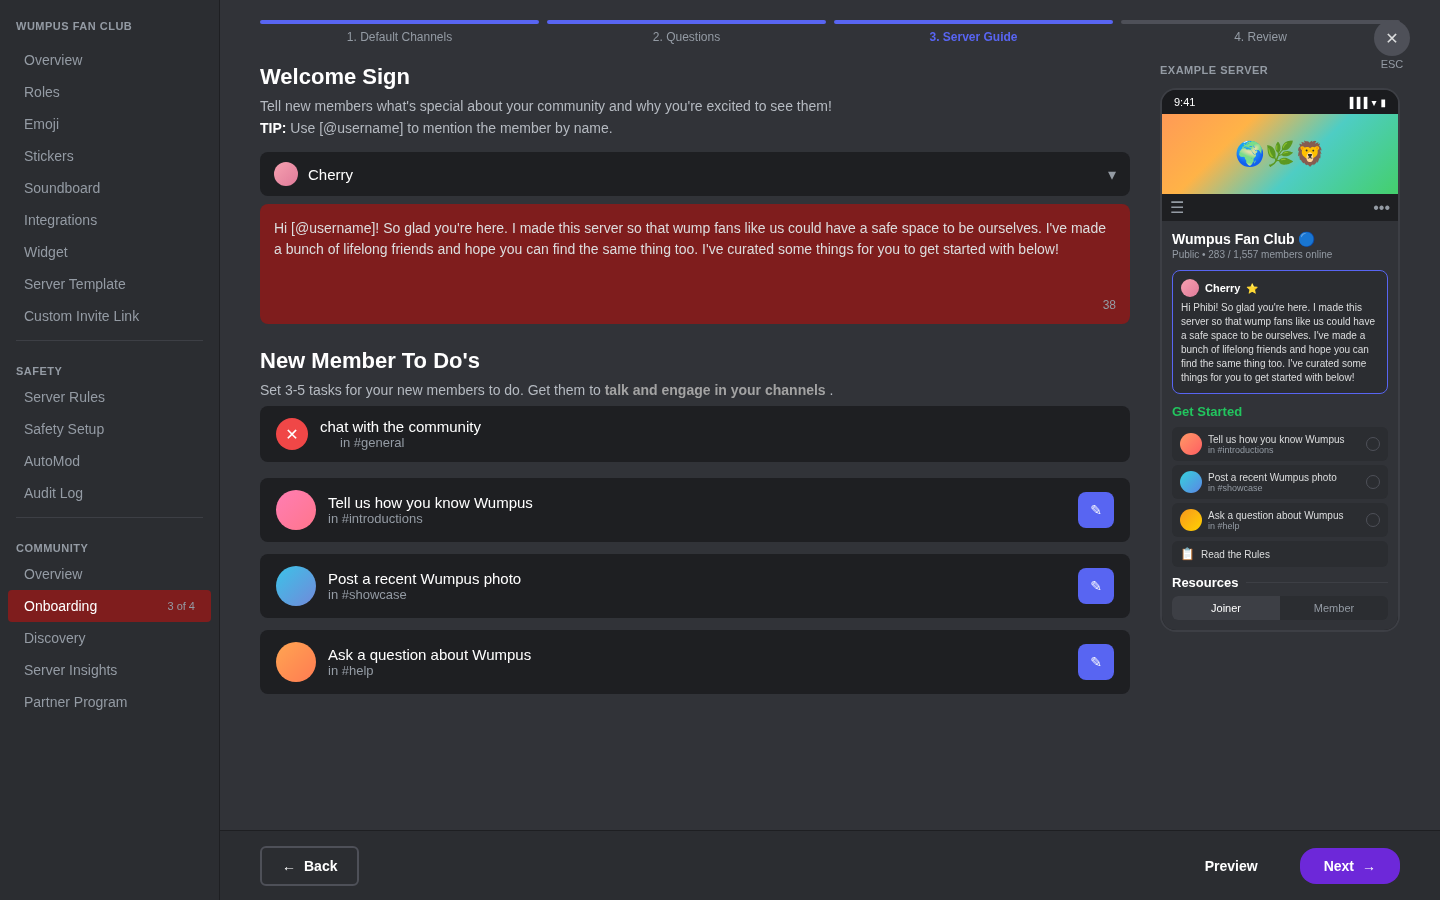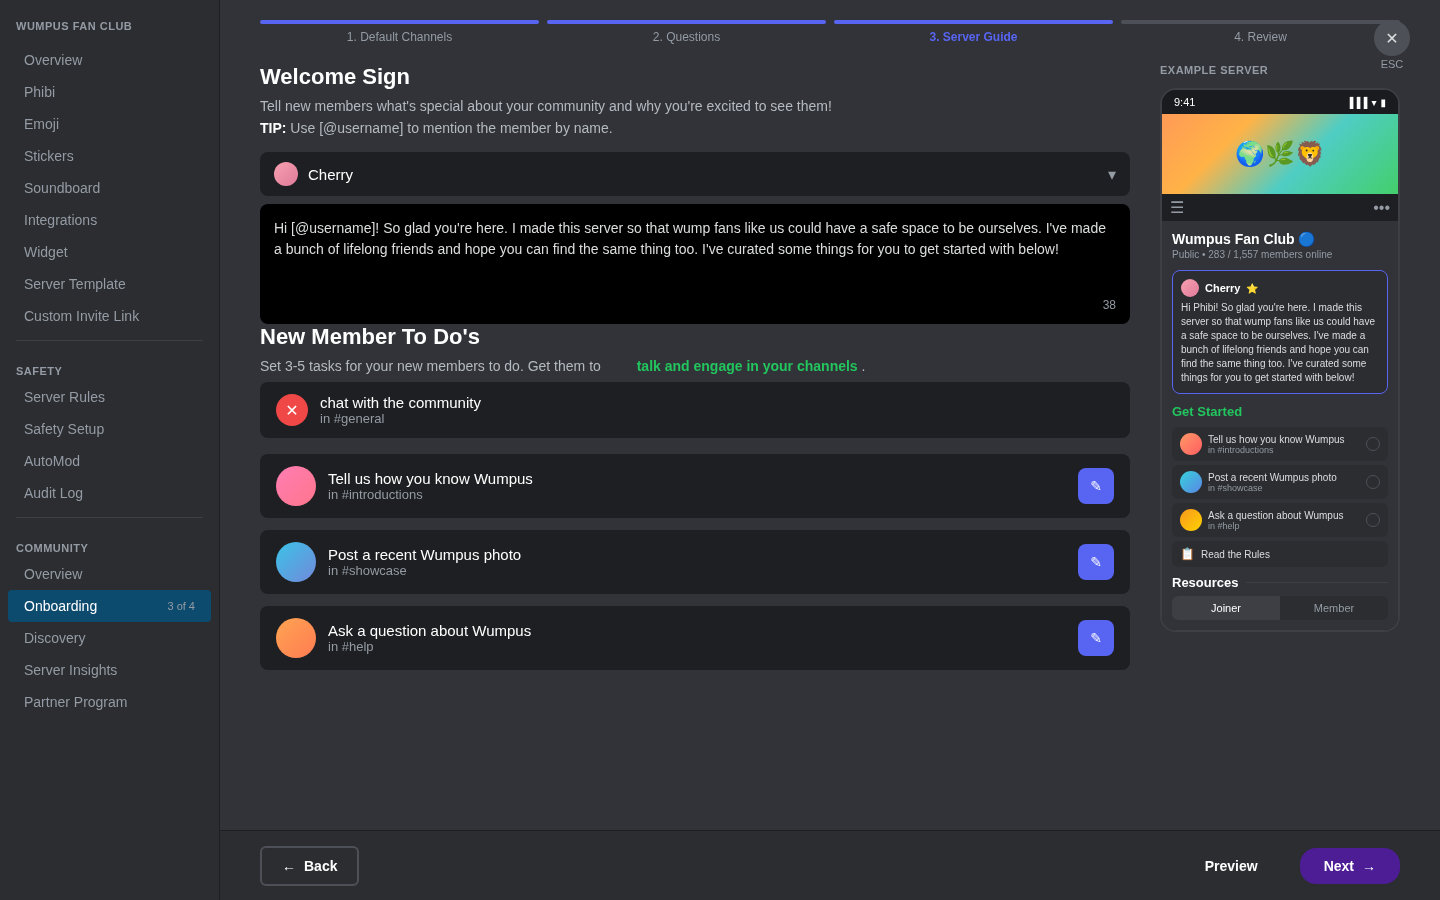--- a/index.html
+++ b/index.html
@@ -35,21 +35,21 @@
       display: flex;
       align-items: center;
       padding: 8px 16px;
       cursor: pointer;
       font-size: 14px;
       color: #949ba4;
       border-radius: 4px;
       margin: 0 8px;
     }
     .sidebar-item.active {
-      background: #0c4a6e;
+      background: #7f1d1d;
       color: #ffffff;
     }
     .sidebar-section-label {
       font-size: 11px;
       font-weight: 700;
       color: #949ba4;
       text-transform: uppercase;
       letter-spacing: 0.5px;
       padding: 16px 16px 4px;
     }
@@ -185,28 +185,29 @@
     }
     .dropdown-name {
       flex: 1;
       font-size: 15px;
       color: #ffffff;
     }
     .dropdown-chevron { color: #949ba4; font-size: 16px; }
 
     
     .message-box {
-      background: #000000;
+      background: #7f1d1d;
       border-radius: 8px;
       padding: 14px;
       font-size: 14px;
       color: #dcddde;
       line-height: 1.5;
       position: relative;
       min-height: 120px;
+      margin-bottom: 24px;
     }
     .message-count {
       position: absolute;
       bottom: 10px;
       right: 14px;
       font-size: 12px;
       color: #949ba4;
     }
 
     
@@ -214,21 +215,21 @@
       font-size: 22px;
       font-weight: 700;
       color: #ffffff;
       margin-bottom: 8px;
     }
     .todo-desc {
       font-size: 14px;
       color: #b5bac1;
       margin-bottom: 8px;
     }
-    .todo-desc strong { color: #22c55e; margin-left: 32px; }
+    .todo-desc strong { color: #a3a3a3; }
     .dont-label {
       font-size: 11px;
       font-weight: 700;
       color: #949ba4;
       text-transform: uppercase;
       letter-spacing: 0.5px;
       margin-bottom: 8px;
     }
 
     .bad-item {
@@ -246,21 +247,21 @@
       border-radius: 50%;
       background: #f04747;
       display: flex;
       align-items: center;
       justify-content: center;
       color: #ffffff;
       font-size: 16px;
       flex-shrink: 0;
     }
     .bad-item-text { font-size: 15px; color: #ffffff; }
-    .bad-item-channel { font-size: 13px; color: #949ba4; }
+    .bad-item-channel { font-size: 13px; color: #949ba4; margin-left: 20px; }
 
     .good-item {
       display: flex;
       align-items: center;
       background: #1e1f22;
       border-radius: 8px;
       padding: 12px 16px;
       margin-bottom: 12px;
       gap: 12px;
     }
@@ -488,21 +489,21 @@
       color: #ffffff;
       font-size: 14px;
       font-weight: 600;
       cursor: pointer;
       padding: 10px 20px;
     }
     .next-button {
       display: flex;
       align-items: center;
       gap: 8px;
-      background: #4c1d95;
+      background: #6d28d9;
       border: none;
       color: #ffffff;
       padding: 10px 24px;
       border-radius: 16px;
       font-size: 14px;
       font-weight: 600;
       cursor: pointer;
     }
     .right-actions {
       display: flex;
@@ -516,21 +517,21 @@
     ::-webkit-scrollbar-thumb { background: #1e1f22; border-radius: 3px; }
   </style>
 </head>
 <body>
 
 <div class="sidebar">
   <div class="sidebar-server-name">WUMPUS FAN CLUB</div>
 
   <div id="sidebar-main-items">
       <div class="sidebar-item">Overview</div>
-      <div class="sidebar-item">Phibi</div>
+      <div class="sidebar-item">Roles</div>
       <div class="sidebar-item">Emoji</div>
       <div class="sidebar-item">Stickers</div>
       <div class="sidebar-item">Soundboard</div>
       <div class="sidebar-item">Integrations</div>
       <div class="sidebar-item">Widget</div>
       <div class="sidebar-item">Server Template</div>
       <div class="sidebar-item">Custom Invite Link</div>
     </div>
 
   <div class="sidebar-divider"></div>

